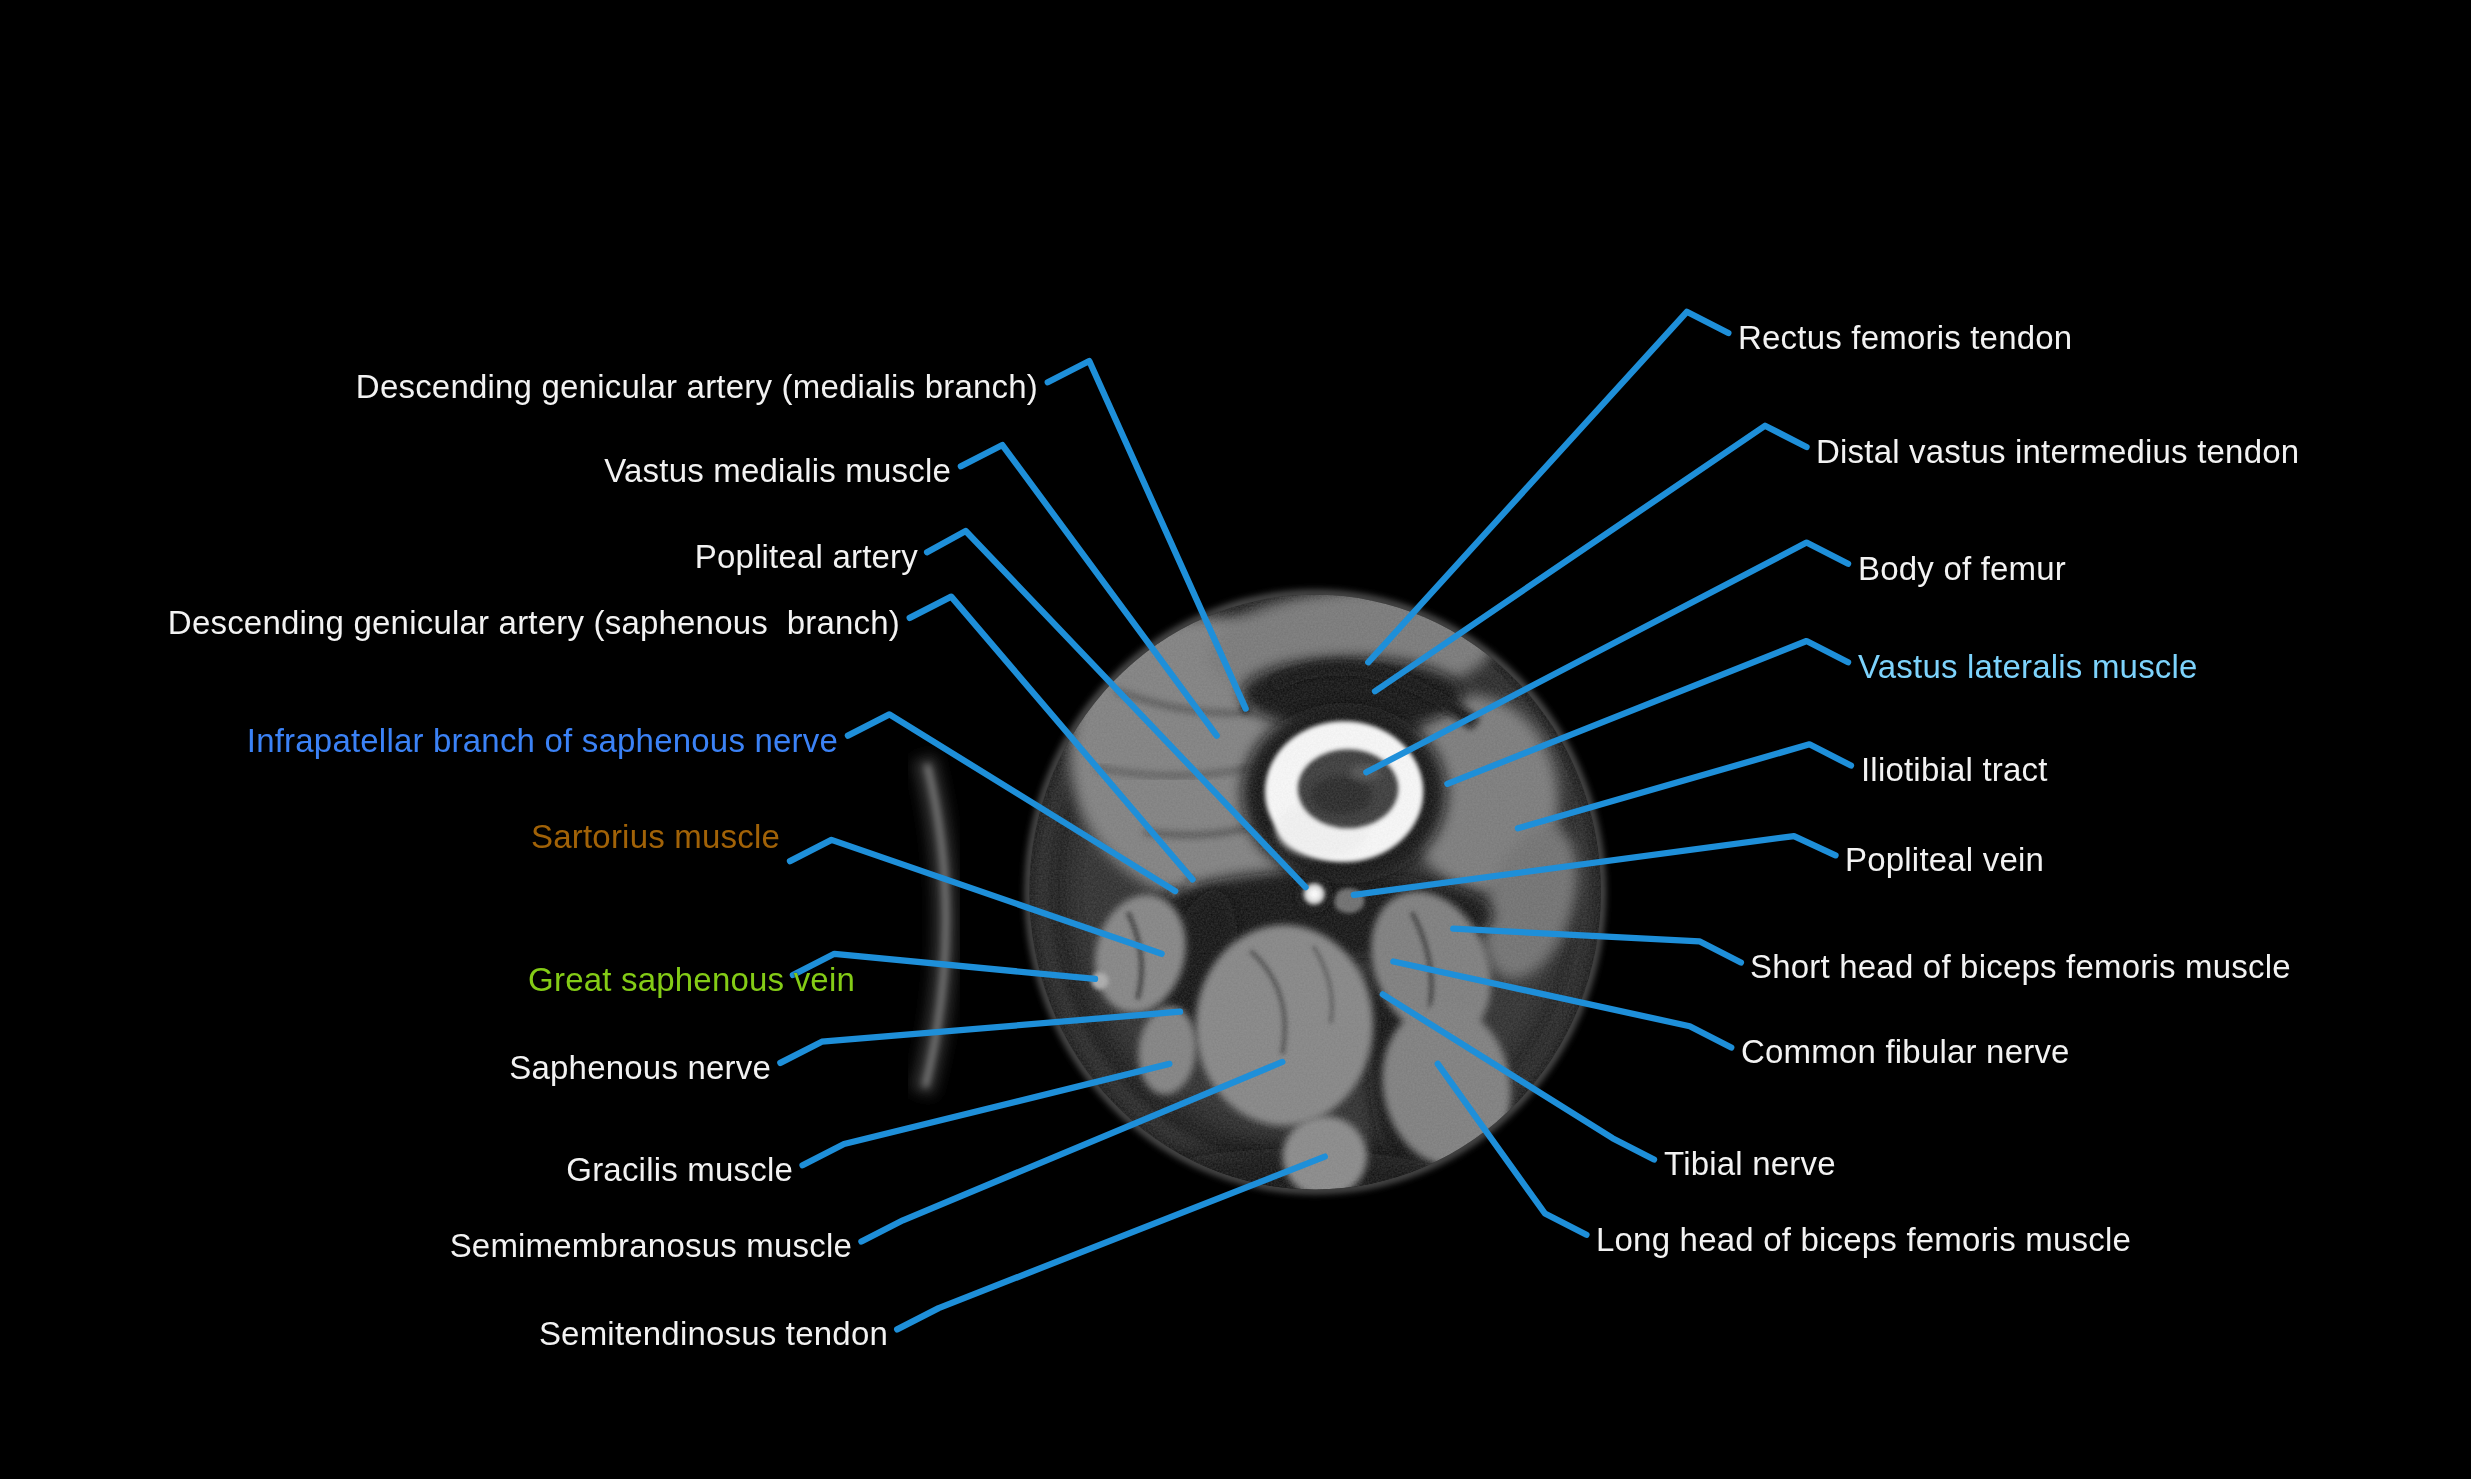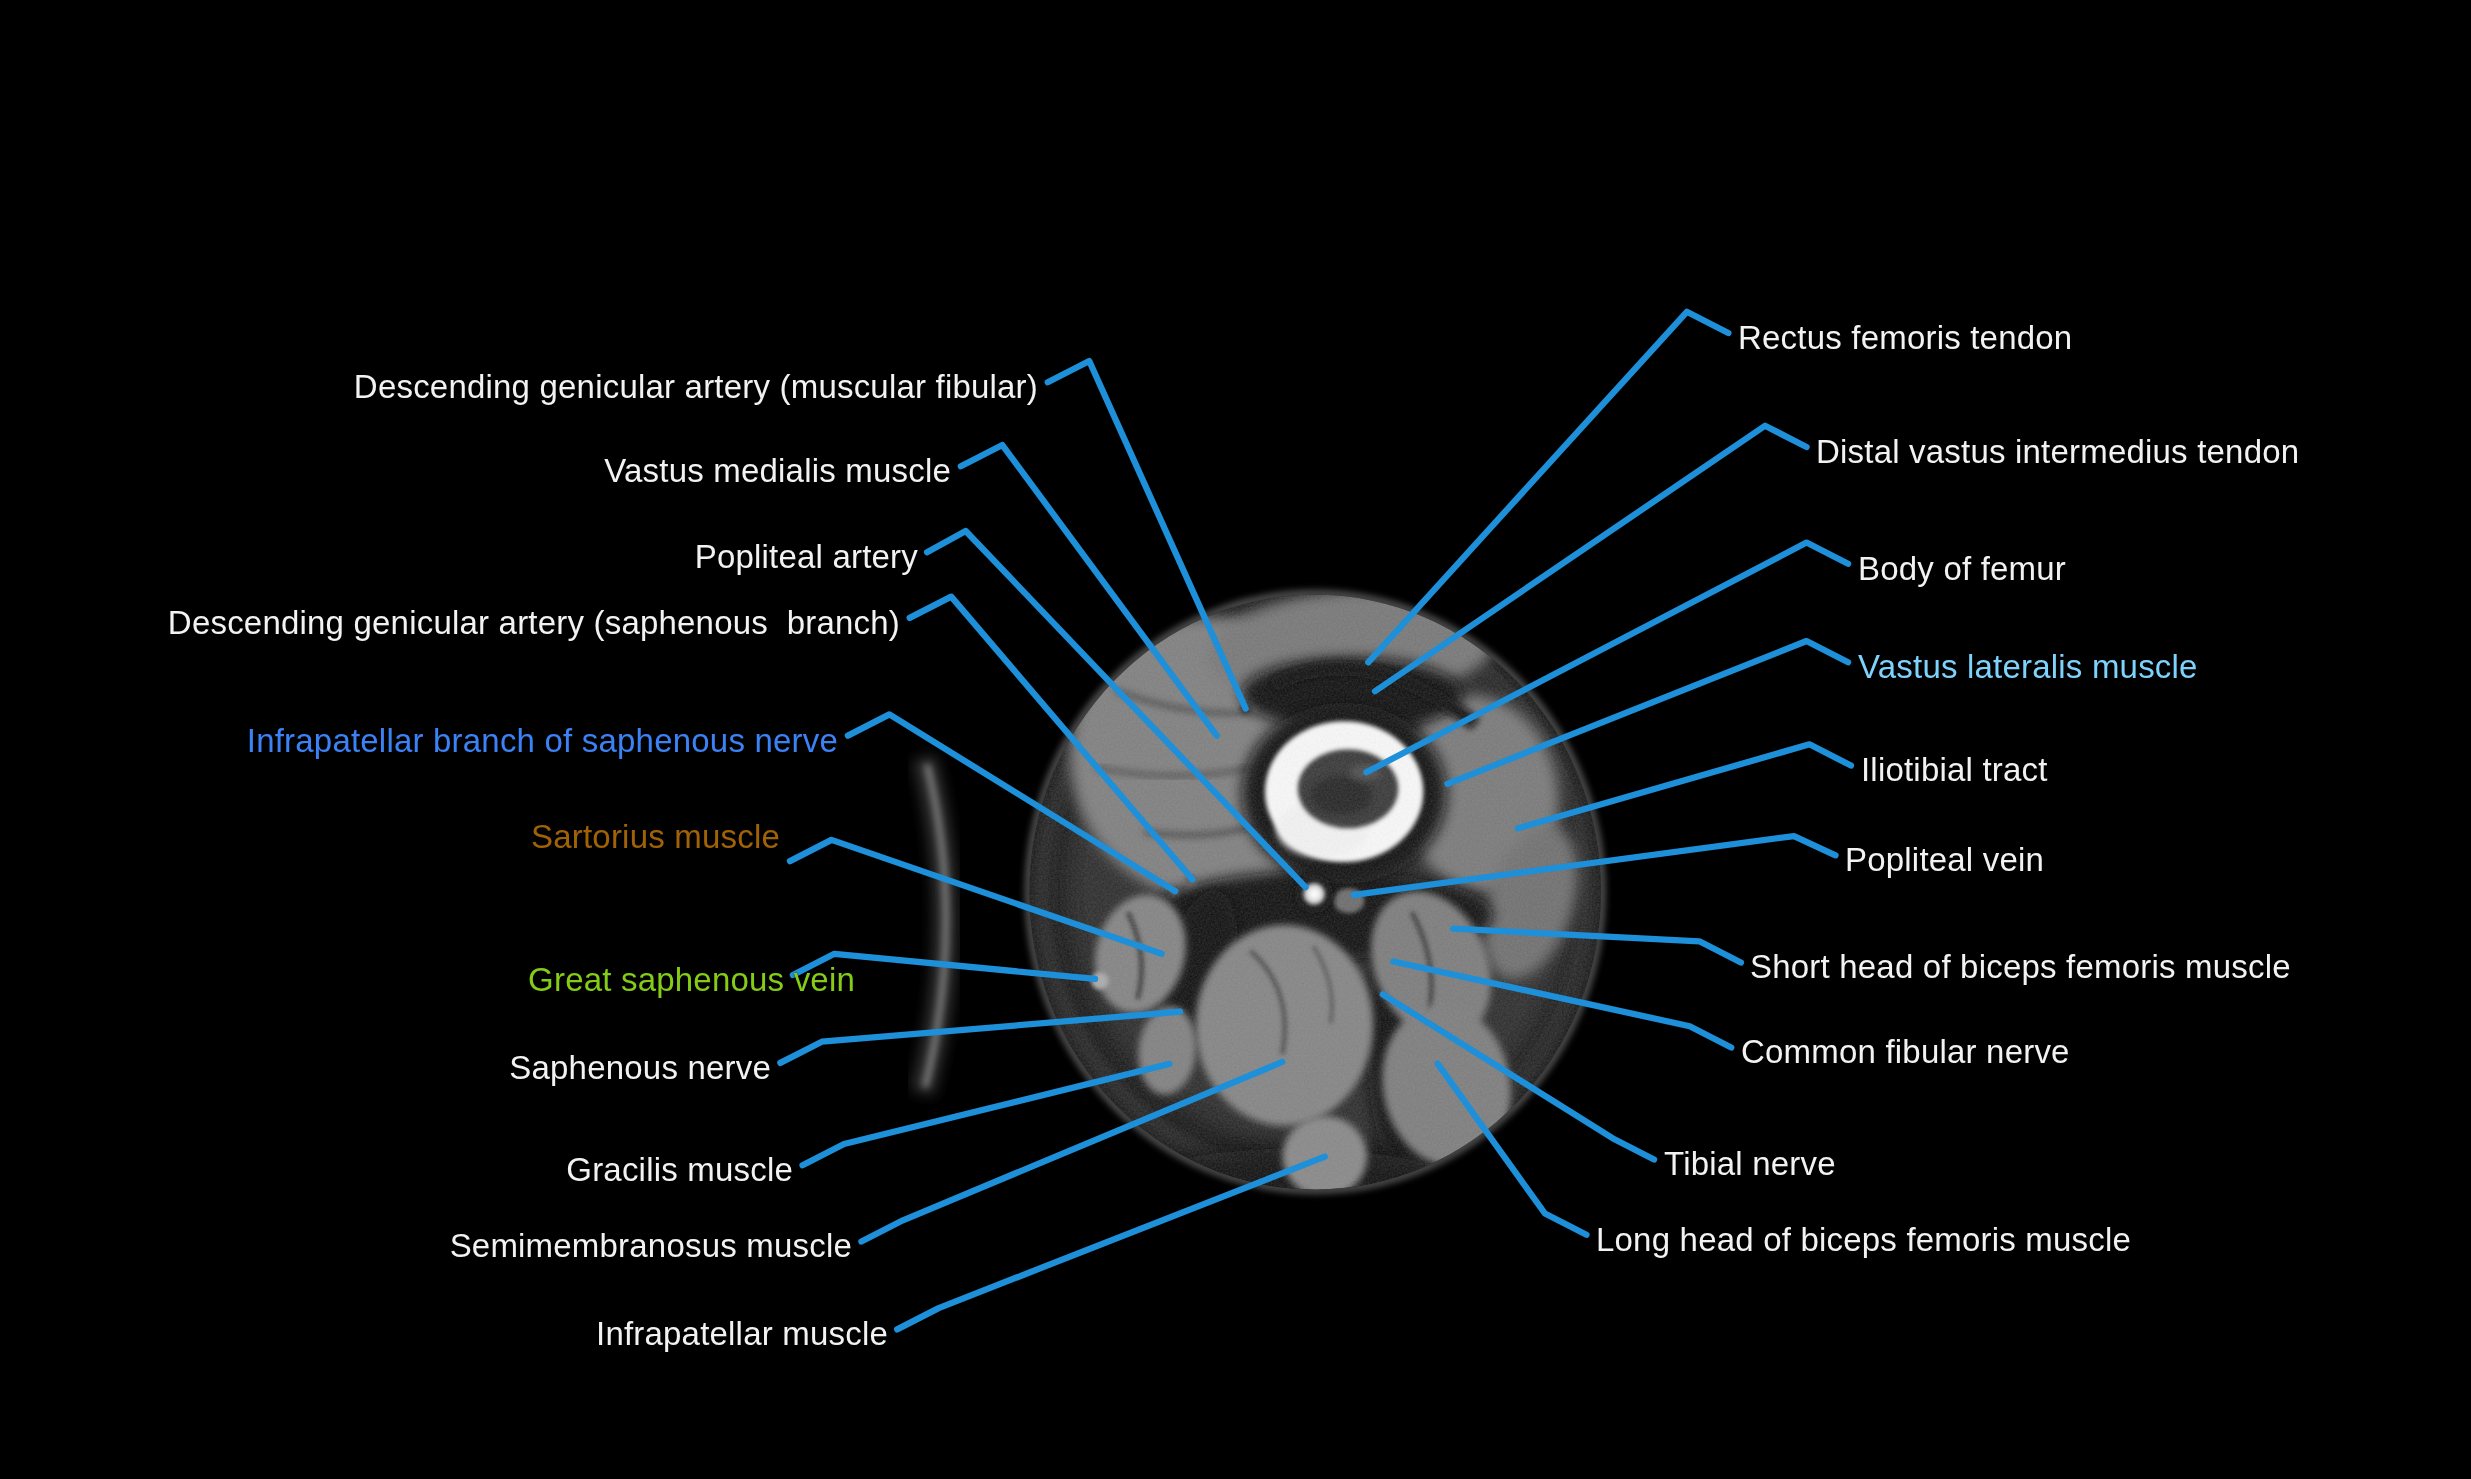--- a/index.html
+++ b/index.html
@@ -154,31 +154,31 @@
           <polyline points="1901,886 1858,866 1402,927" fill="none" stroke="#1e8fd9" stroke-width="6.5" stroke-linecap="round" stroke-linejoin="round"></polyline>
           <polyline points="1803,997 1760,975 1505,962" fill="none" stroke="#1e8fd9" stroke-width="6.5" stroke-linecap="round" stroke-linejoin="round"></polyline>
           <polyline points="1793,1085 1750,1063 1443,996" fill="none" stroke="#1e8fd9" stroke-width="6.5" stroke-linecap="round" stroke-linejoin="round"></polyline>
           <polyline points="1713,1201 1670,1179 1432,1030" fill="none" stroke="#1e8fd9" stroke-width="6.5" stroke-linecap="round" stroke-linejoin="round"></polyline>
           <polyline points="1643,1279 1600,1257 1489,1102" fill="none" stroke="#1e8fd9" stroke-width="6.5" stroke-linecap="round" stroke-linejoin="round"></polyline>
         </g>
     </g>
   </svg>
 
   <div id="label-layer">
-      <div class="label left" style="right: 1434px; top: 388px; color: rgb(242, 242, 242);">Descending genicular artery (muscular fibular)</div>
+      <div class="label left" style="right: 1434px; top: 388px; color: rgb(242, 242, 242);">Descending genicular artery (medialis branch)</div>
       <div class="label left" style="right: 1521px; top: 472px; color: rgb(242, 242, 242);">Vastus medialis muscle</div>
       <div class="label left" style="right: 1554px; top: 558px; color: rgb(242, 242, 242);">Popliteal artery</div>
       <div class="label left" style="right: 1572px; top: 624px; color: rgb(242, 242, 242);">Descending genicular artery (saphenous  branch)</div>
       <div class="label left" style="right: 1634px; top: 742px; color: #3b82f6;">Infrapatellar branch of saphenous nerve</div>
       <div class="label left" style="right: 1692px; top: 838px; color: #a16207;">Sartorius muscle</div>
       <div class="label left" style="right: 1617px; top: 981px; color: #84cc16;">Great saphenous vein</div>
       <div class="label left" style="right: 1701px; top: 1069px; color: rgb(242, 242, 242);">Saphenous nerve</div>
       <div class="label left" style="right: 1679px; top: 1171px; color: rgb(242, 242, 242); text-align: right;">Gracilis muscle</div>
       <div class="label left" style="right: 1620px; top: 1247px; color: rgb(242, 242, 242); text-align: center;">Semimembranosus muscle</div>
-      <div class="label left" style="right: 1584px; top: 1335px; color: rgb(242, 242, 242);">Infrapatellar muscle</div>
+      <div class="label left" style="right: 1584px; top: 1335px; color: rgb(242, 242, 242);">Semitendinosus tendon</div>
       <div class="label right" style="left: 1738px; top: 339px; color: rgb(242, 242, 242);">Rectus femoris tendon</div>
       <div class="label right" style="left: 1816px; top: 453px; color: rgb(242, 242, 242);">Distal vastus intermedius tendon</div>
       <div class="label right" style="left: 1858px; top: 570px; color: rgb(242, 242, 242);">Body of femur</div>
       <div class="label right" style="left: 1858px; top: 668px; color: #7dd3fc;">Vastus lateralis muscle</div>
       <div class="label right" style="left: 1861px; top: 771px; color: rgb(242, 242, 242);">Iliotibial tract</div>
       <div class="label right" style="left: 1845px; top: 861px; color: rgb(242, 242, 242);">Popliteal vein</div>
       <div class="label right" style="left: 1741px; top: 1053px; color: rgb(242, 242, 242);">Common fibular nerve</div>
       <div class="label right" style="left: 1750px; top: 968px; color: rgb(242, 242, 242);">Short head of biceps femoris muscle</div>
       <div class="label right" style="left: 1664px; top: 1165px; color: rgb(242, 242, 242);">Tibial nerve</div>
       <div class="label right" style="left: 1596px; top: 1241px; color: rgb(242, 242, 242);">Long head of biceps femoris muscle</div>

